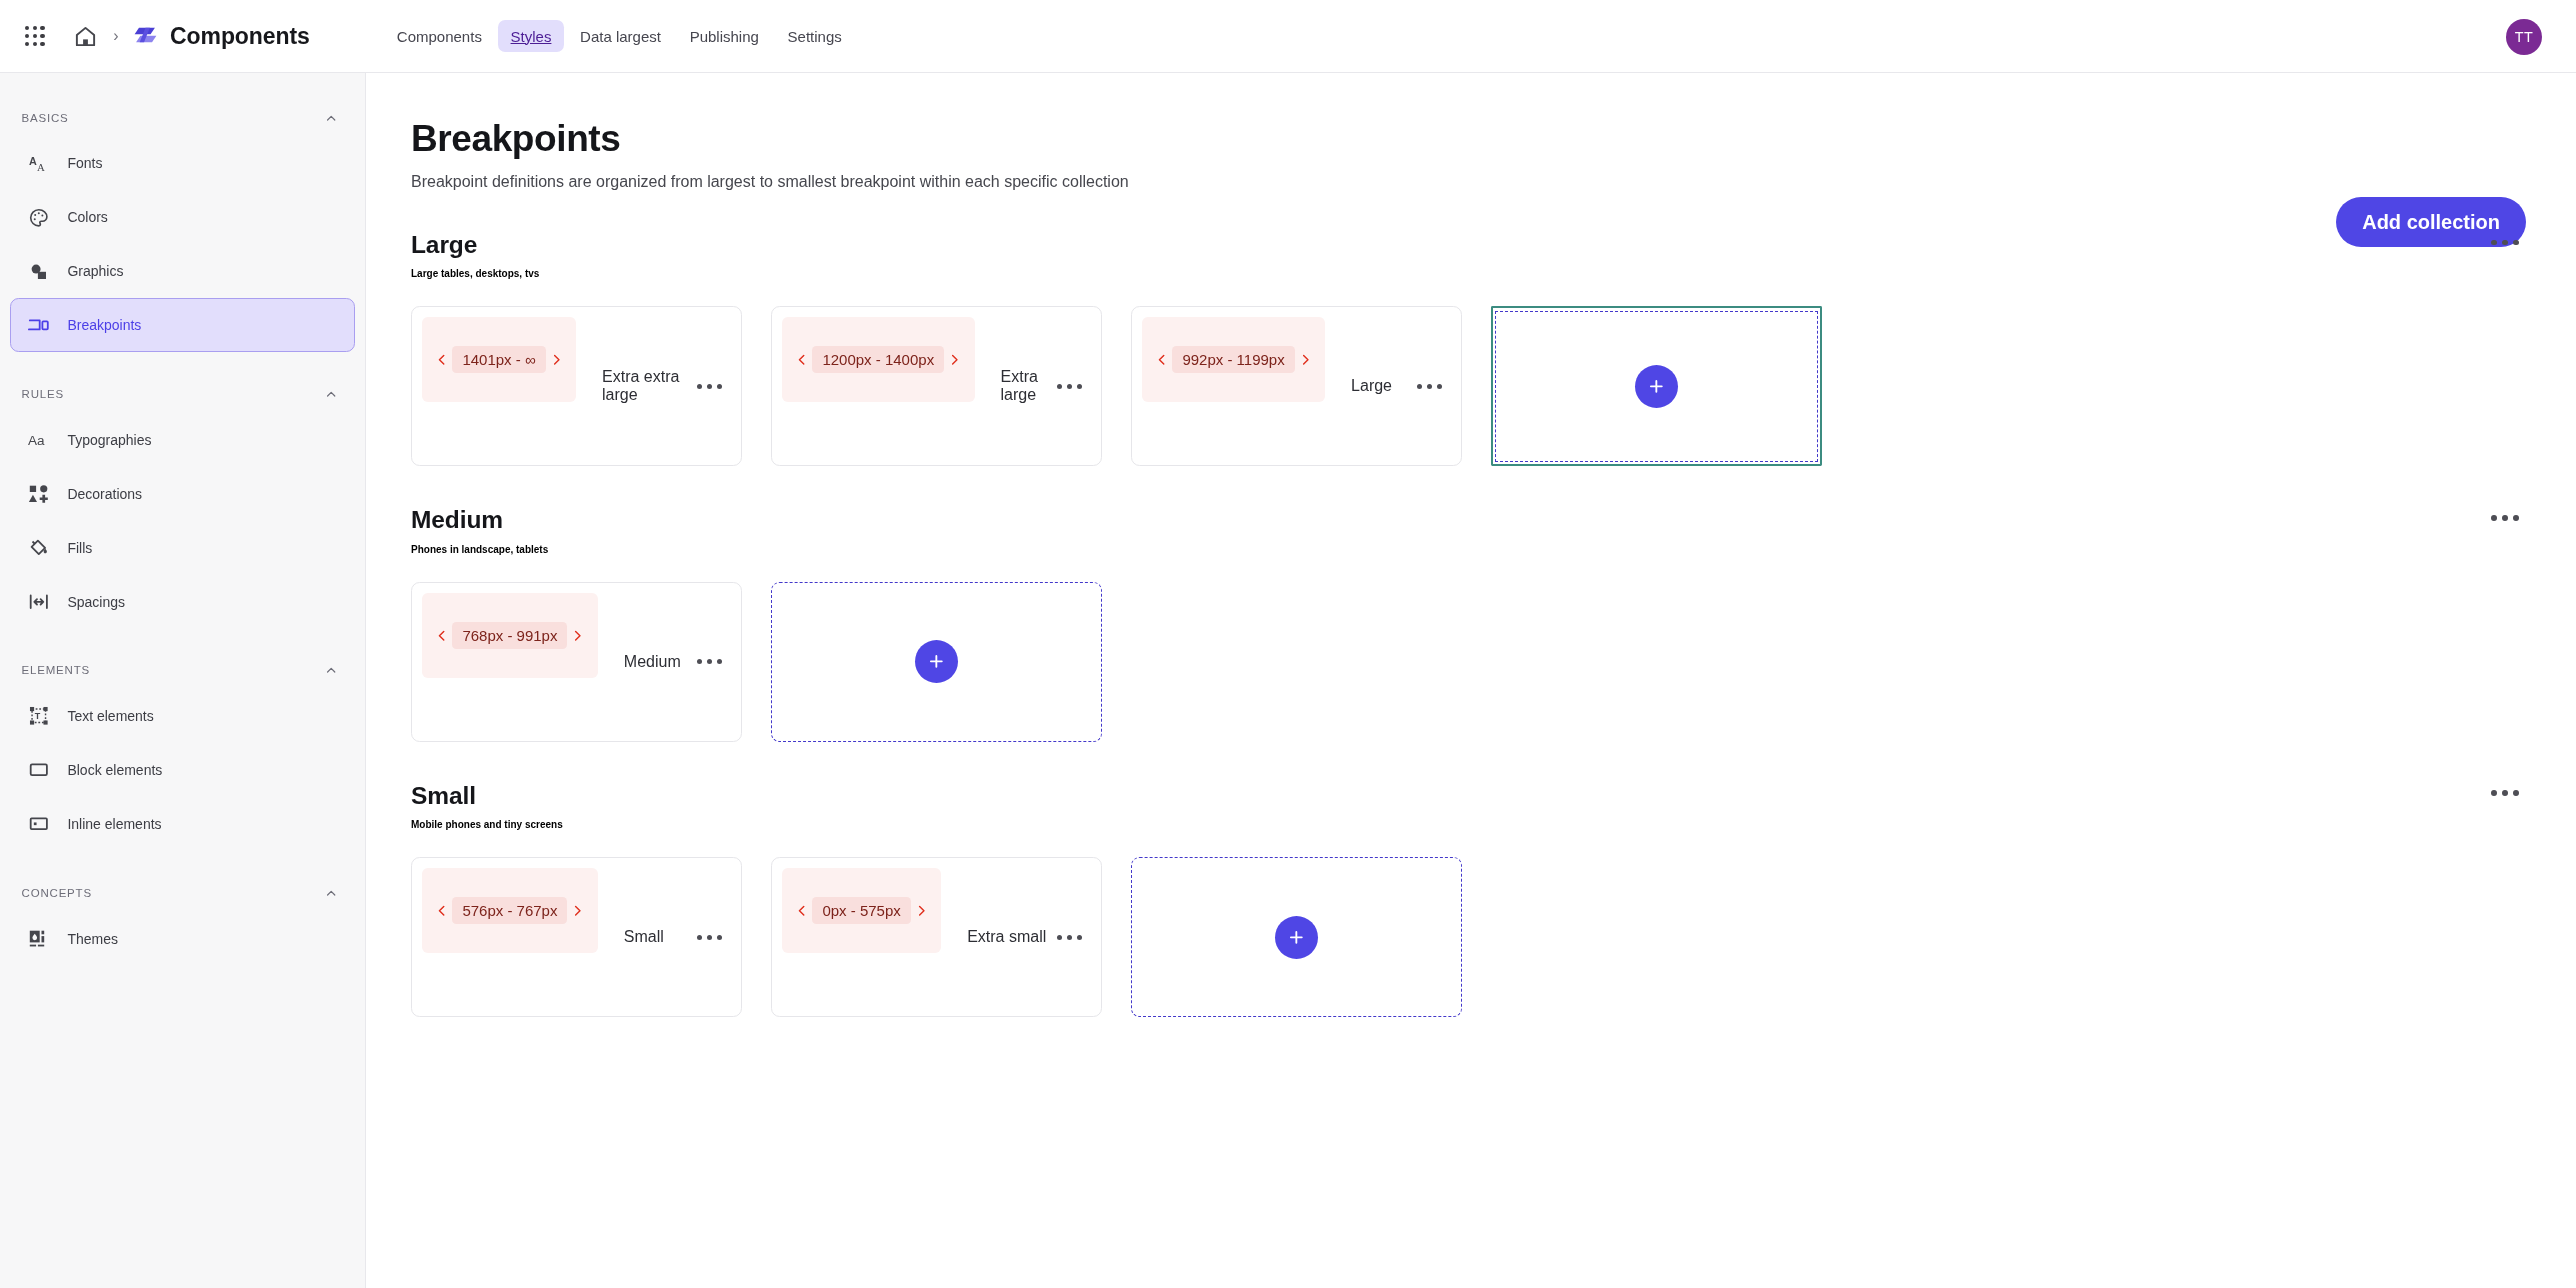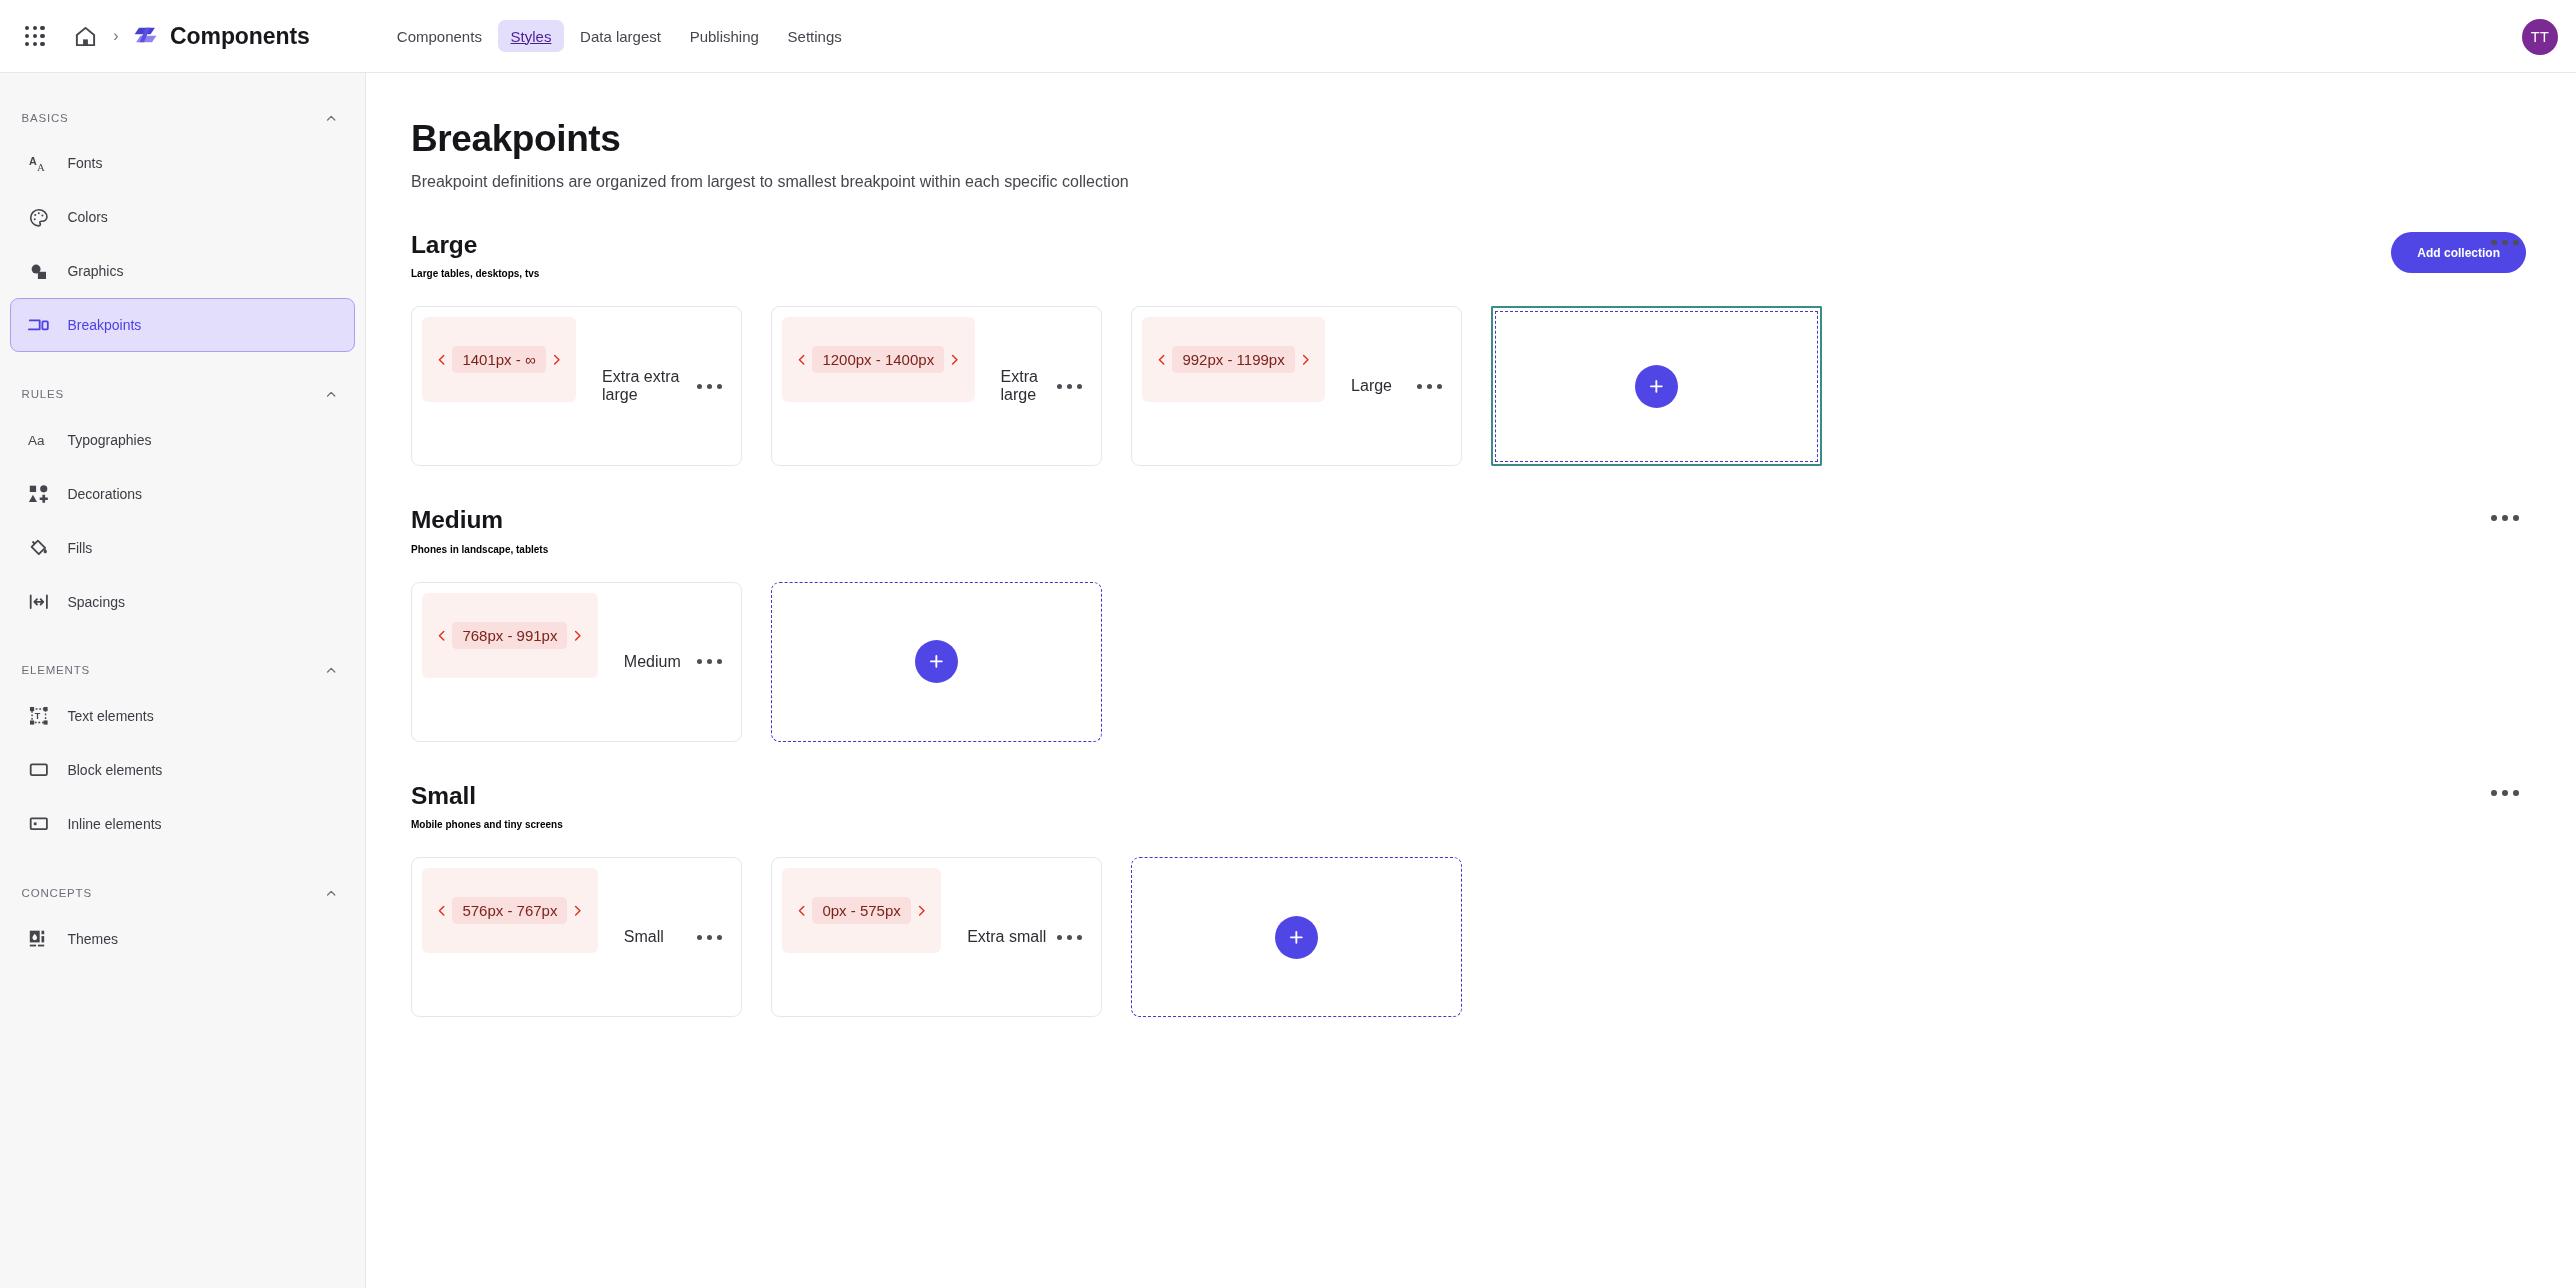--- a/index.html
+++ b/index.html
@@ -37,21 +37,21 @@
   .brand-title { font-size: 23px; font-weight: 700; letter-spacing: -0.1px; color: #17181c; }
 
   .tb-tabs { display: flex; align-items: center; gap: 4.3px; margin-left: 75px; }
   .tb-tab {
     font-size: 15px; color: #46464f; padding: 7.2px 12.2px;
     border-radius: 7.2px; cursor: pointer; white-space: nowrap;
   }
   .tb-tab.active { background: #e2defc; color: #4c1d95; font-weight: 500; text-decoration: underline; }
 
   .avatar {
-    position: absolute; right: 18px; top: 18.7px;
+    position: absolute; right: 34px; top: 18.7px;
     width: 36px; height: 36px; border-radius: 50%;
     background: #7b2a94; color: #fff;
     display: flex; align-items: center; justify-content: center;
     font-size: 14.4px; letter-spacing: 0.4px; cursor: pointer;
   }
 
   
   .sidebar {
     position: absolute; top: 73px; left: 0;
     width: 366px; height: 1215px;
@@ -89,23 +89,23 @@
     background: #ffffff;
     padding: 45px 50px 0 45px;
     overflow: hidden;
   }
   .page-title { font-size: 37px; font-weight: 700; letter-spacing: -0.4px; color: #15161a; }
   .page-sub { font-size: 16px; color: #46474e; margin-top: 13px; }
 
   .add-collection-btn {
     position: absolute; top: 124px; right: 50px;
     background: #4f46e5; color: #fff;
-    font-size: 12px; font-weight: 700;
+    font-size: 20px; font-weight: 700;
     padding: 13.7px 26px; border-radius: 29px;
-    border: none; cursor: pointer; white-space: nowrap; margin-top: 35px;
+    border: none; cursor: pointer; white-space: nowrap;
   }
 
   .collection { margin-top: 40px; position: relative; }
   .collection-head { display: flex; align-items: flex-start; justify-content: space-between; }
   .coll-name { font-size: 24.5px; font-weight: 700; letter-spacing: -0.1px; color: #15161a; }
   .coll-desc { font-size: 10px; color: #000000; margin-top: 9.4px; font-weight: bold; }
   .coll-menu { padding: 4.3px 7.2px; cursor: pointer; margin-top: 4.3px; }
 
   .cards-row { display: flex; gap: 29px; margin-top: 27px; }
 

